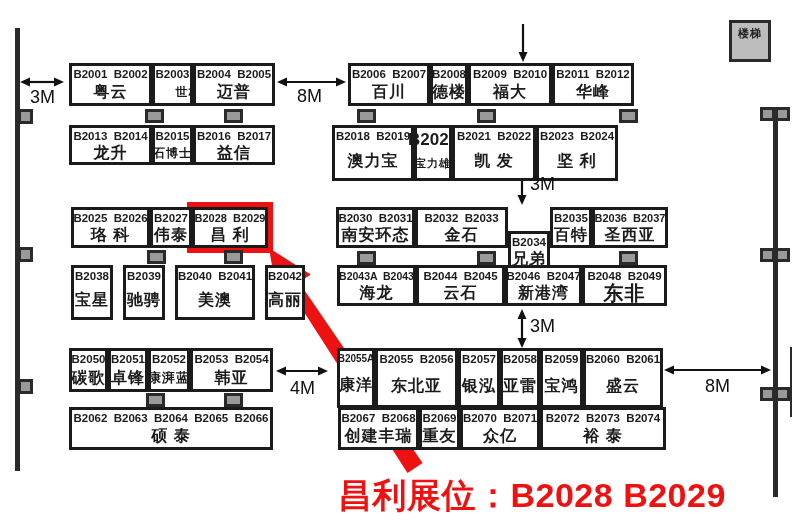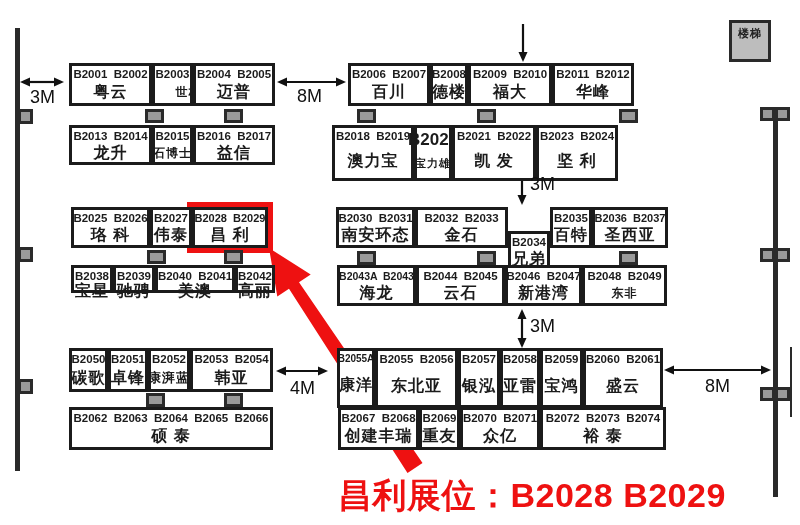--- a/index.html
+++ b/index.html
@@ -195,21 +195,21 @@
       </div>
       <div class="booth" style="width: 42px;">
         <div class="nums" style="font-size: 11.5px;">B2035</div>
         <div class="bname" style="font-size: 16px;">百特</div>
       </div>
       <div class="booth" style="width: 76px;">
         <div class="nums" style="font-size: 11px;">B2036  B2037</div>
         <div class="bname" style="font-size: 16px;">圣西亚</div>
       </div>
     </div>
-    <div class="group" style="left: 71px; top: 265px; height: 28px; position: absolute;">
+    <div class="group" style="left: 71px; top: 265px; height: 55px; position: absolute; gap: 10px;">
       <div class="booth" style="width: 42px;">
         <div class="nums" style="font-size: 11.5px;">B2038</div>
         <div class="bname" style="font-size: 16px;">宝星</div>
       </div>
       <div class="booth" style="width: 42px;">
         <div class="nums" style="font-size: 11.5px;">B2039</div>
         <div class="bname" style="font-size: 16px;">驰骋</div>
       </div>
       <div class="booth" style="width: 80px;">
         <div class="nums" style="font-size: 11.5px;">B2040  B2041</div>
@@ -228,21 +228,21 @@
       <div class="booth" style="width: 89px;">
         <div class="nums" style="font-size: 11.5px;">B2044  B2045</div>
         <div class="bname" style="font-size: 16px;">云石</div>
       </div>
       <div class="booth" style="width: 77px;">
         <div class="nums" style="font-size: 11.5px;">B2046  B2047</div>
         <div class="bname" style="font-size: 16px;">新港湾</div>
       </div>
       <div class="booth" style="width: 85px;">
         <div class="nums" style="font-size: 11.5px;">B2048  B2049</div>
-        <div class="bname" style="font-size: 12px;">东非</div>
+        <div class="bname" style="font-size: 20px;">东非</div>
       </div>
     </div>
     <div class="group" style="left: 69px; top: 348px; height: 44px; position: absolute;">
       <div class="booth" style="width: 39px;">
         <div class="nums" style="font-size: 11.5px;">B2050</div>
         <div class="bname" style="font-size: 16px;">碳歌</div>
       </div>
       <div class="booth" style="width: 40px;">
         <div class="nums" style="font-size: 11.5px;">B2051</div>
         <div class="bname" style="font-size: 16px;">卓锋</div>

